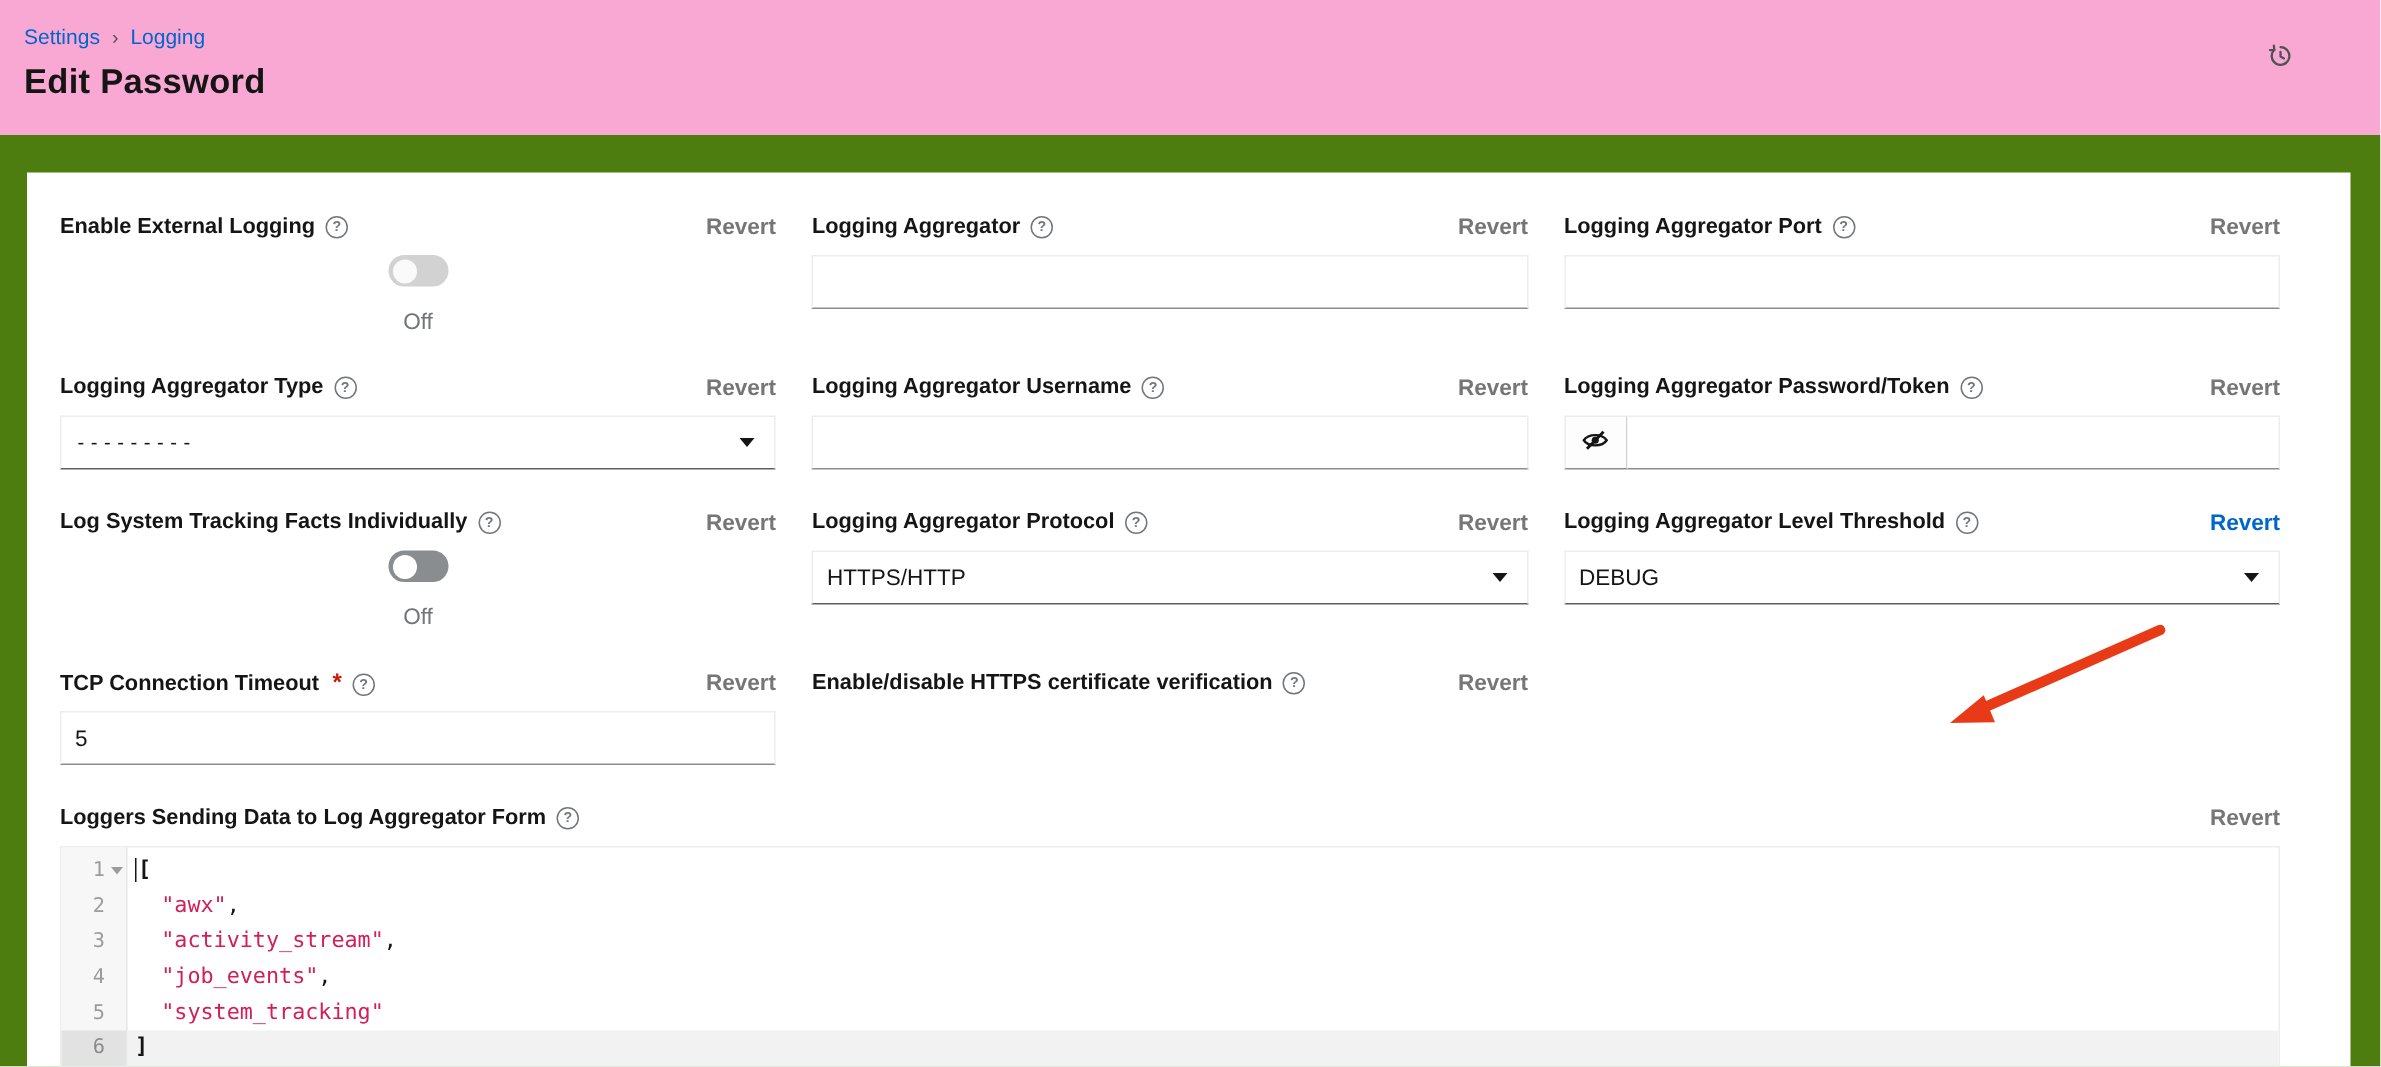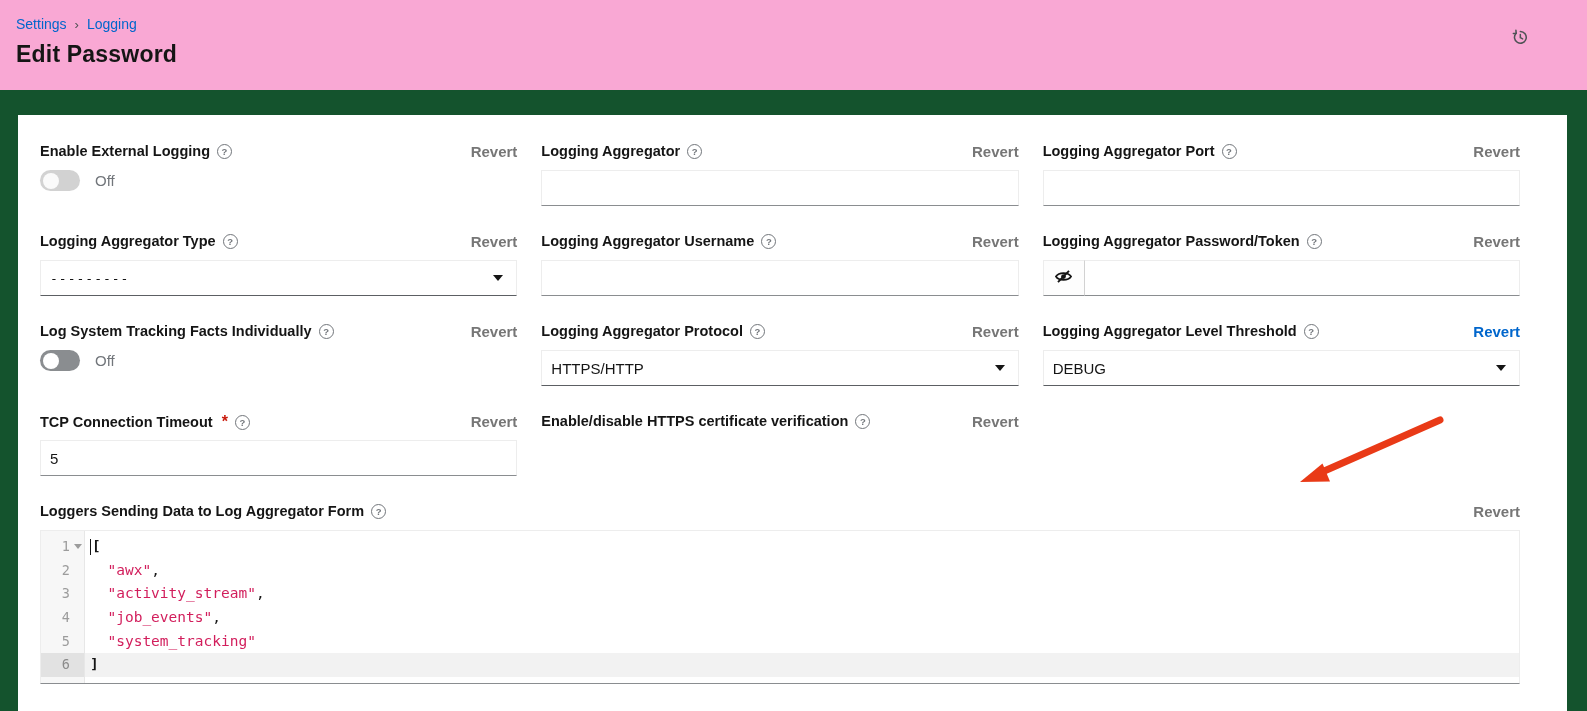--- a/index.html
+++ b/index.html
@@ -8,21 +8,21 @@
 
   
   .top-header { position:relative; height:90px; background:#f9a8d4; padding:16px 24px 0 16px; }
   .breadcrumb { display:flex; align-items:center; gap:8px; font-size:14px; }
   .breadcrumb a { color:#0066cc; text-decoration:none; cursor:pointer; }
   .crumb-sep { color:#4f5255; font-size:13px; }
   .page-title { margin-top:9px; font-size:23px; font-weight:700; letter-spacing:.2px; color:#151515; }
   .history-btn { position:absolute; top:28px; right:58px; background:none; border:none; cursor:pointer; }
 
   
-  .page-body { height:621px; background:#14532d; padding:25px 20px 0 18px; }
+  .page-body { height:621px; background:#4d7c0f; padding:25px 20px 0 18px; }
   .card { background:#fff; height:100%; padding:28px 47px 0 22px; position:relative; }
 
   .form-grid { display:grid; grid-template-columns:repeat(3,1fr); column-gap:24px; row-gap:27px; }
 
   .field-head { display:flex; align-items:flex-start; justify-content:space-between; margin-bottom:9px; }
   .label-wrap { display:flex; align-items:center; gap:7px; }
   .field-label { font-size:14.5px; font-weight:700; color:#151515; }
   .req { color:#c9190b; font-weight:700; margin-left:2px; }
   .help-icon { width:15px; height:15px; border:1px solid #72767b; border-radius:50%;
                display:inline-flex; align-items:center; justify-content:center;
@@ -42,21 +42,21 @@
   .caret-down { width:0; height:0; border-left:5px solid transparent; border-right:5px solid transparent;
                 border-top:6px solid #151515; flex:none; }
 
   .pw-group { display:flex; width:100%; height:36px; }
   .eye-btn { width:46px; height:36px; background:#fdfdfd; border:1px solid #ededed;
              border-bottom:1px solid #8a8d90; border-right:1px solid #d2d2d2;
              display:flex; align-items:center; justify-content:center; cursor:pointer; }
   .pw-group .text-input { border-left:none; }
 
   
-  .toggle-row { display:flex; align-items:center; gap:15px; margin-top:7px; }
+  .toggle-row { display:flex; align-items:center; gap:15px; margin-top:7px;flex-direction:column; }
   .toggle { width:40px; height:21px; border-radius:11px; position:relative; cursor:pointer; flex:none; }
   .toggle .knob { position:absolute; top:2.5px; width:16px; height:16px; border-radius:50%; background:#fff; }
   .toggle.off-light { background:#d2d2d2; } .toggle.off-light .knob { left:3px; background:#fafafa; }
   .toggle.off-dark  { background:#8a8d90; } .toggle.off-dark .knob { left:3px; }
   .toggle.on { background:#0066cc; } .toggle.on .knob { right:3px; }
   .toggle-label { font-size:15px; color:#72767b; }
   .toggle-label.on { color:#151515; }
 
   
   .loggers-section { margin-top:27px; }

